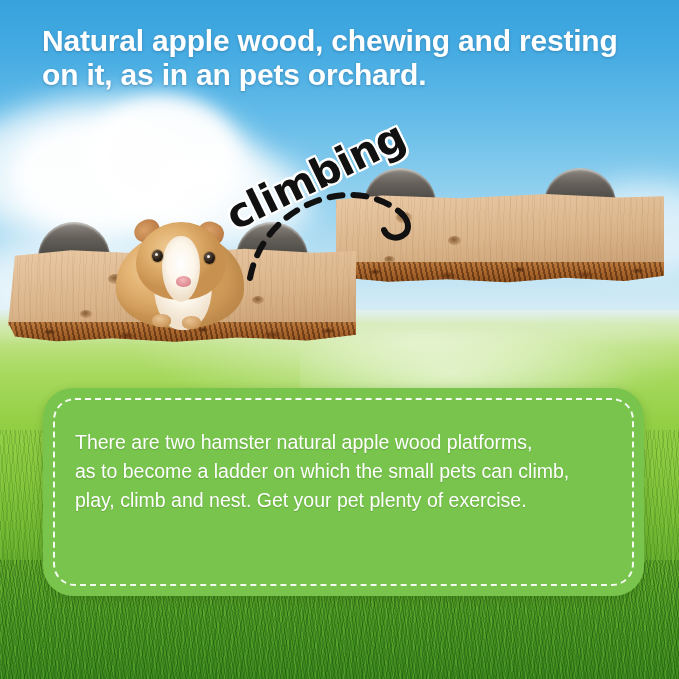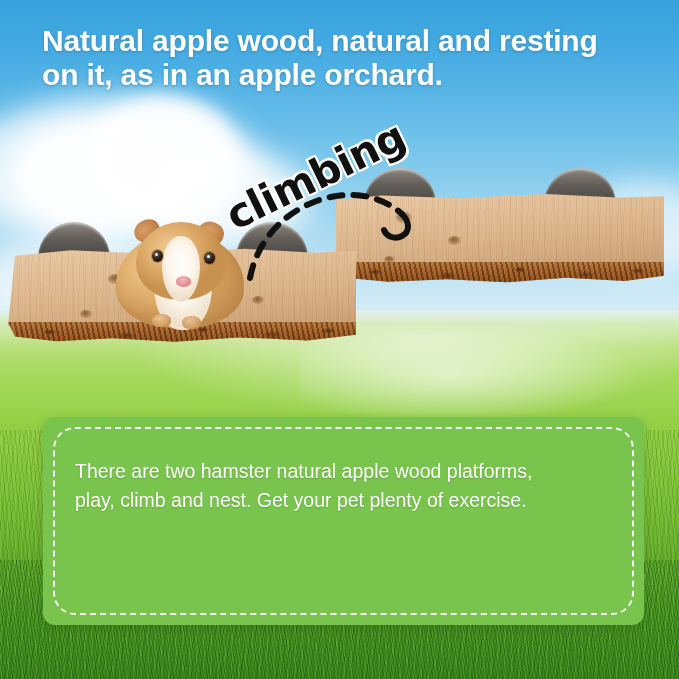--- a/index.html
+++ b/index.html
@@ -153,23 +153,23 @@
     font-family:"DejaVu Sans",sans-serif;
     text-shadow:
       -2px 0 0 #fff, 2px 0 0 #fff, 0 -2px 0 #fff, 0 2px 0 #fff,
       -2px -2px 0 #fff, 2px -2px 0 #fff, -2px 2px 0 #fff, 2px 2px 0 #fff;
     white-space:nowrap;
   }
   .arrow-svg{position:absolute;left:230px;top:150px;width:200px;height:140px;}
 
   
   .panel{
-    position:absolute;left:43px;top:417px;width:601px;height:208px;
+    position:absolute;left:43px;top:388px;width:601px;height:208px;
     background:#78c44c;
-    border-radius:12px;
+    border-radius:30px;
     box-shadow:0 3px 10px rgba(30,70,15,.22);
   }
   .panel-dash{
     position:absolute;left:10px;top:10px;right:10px;bottom:10px;
     border:2px dashed rgba(255,255,255,.92);
     border-radius:22px;
   }
   .panel-text{
     position:absolute;left:32px;top:40px;width:540px;
     color:#ffffff;
@@ -192,22 +192,22 @@
   <div class="cloud soft" style="left:560px;top:182px;width:170px;height:90px;opacity:.6;"></div>
   <div class="cloud soft" style="left:-30px;top:236px;width:210px;height:90px;opacity:.55;"></div>
 
   <div class="meadow"></div>
   <div class="meadow-top-fade"></div>
   <div class="meadow-midhaze"></div>
   <div class="grass-tex"></div>
   <div class="grass-tex2"></div>
 
   <div class="headline">
-    <div>Natural apple wood, natural and resting</div>
-    <div>on it, as in an apple orchard.</div>
+    <div>Natural apple wood, chewing and resting</div>
+    <div>on it, as in an pets orchard.</div>
   </div>
 
   <div class="plank" style="left:336px;top:168px;width:330px;height:130px;">
     <div class="cup" style="left:28px;top:0px;"></div>
     <div class="cup" style="left:208px;top:0px;"></div>
     <div class="top-face" style="left:0px;top:26px;width:328px;height:72px;clip-path:polygon(0 8%,14% 2%,38% 6%,64% 0%,86% 5%,100% 3%,100% 100%,0 100%);"></div>
     <div class="knot" style="left:60px;top:44px;width:16px;height:11px;"></div>
     <div class="knot" style="left:112px;top:68px;width:13px;height:9px;"></div>
     <div class="knot" style="left:48px;top:88px;width:11px;height:7px;"></div>
     <div class="bark" style="left:0px;top:94px;width:328px;height:22px;clip-path:polygon(0 0,100% 0,100% 62%,88% 86%,70% 72%,52% 92%,34% 78%,16% 90%,2% 70%);"></div>
@@ -245,17 +245,18 @@
     <path d="M20 128 C 26 96, 48 66, 84 52 C 120 38, 152 46, 172 64" fill="none" stroke="#111111" stroke-width="6" stroke-linecap="round" stroke-dasharray="13 11"></path>
     <path d="M172 64 C 180 72, 180 82, 172 86 C 164 90, 156 86, 154 80" fill="none" stroke="#111111" stroke-width="6" stroke-linecap="round"></path>
   </svg>
 
   <div class="climb-word">climbing</div>
 
   <div class="panel">
     <div class="panel-dash"></div>
     <div class="panel-text">
       <div>There are two hamster natural apple wood platforms,</div>
+      <div>as to become a ladder on which the small pets can climb,</div>
       <div>play, climb and nest. Get your pet plenty of exercise.</div>
     </div>
   </div>
 
 </div>
 
 </body></html>

